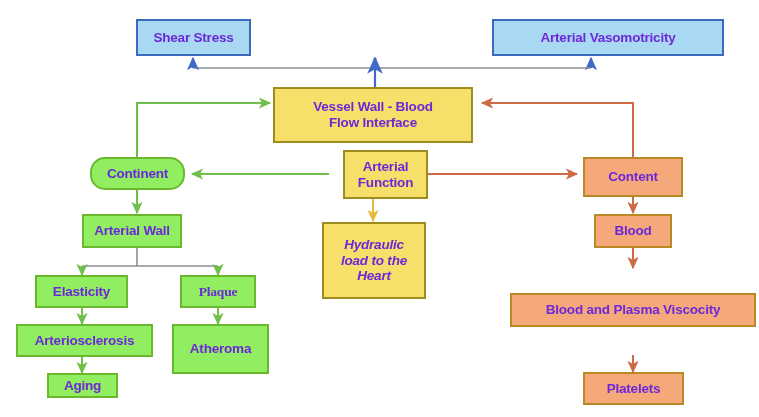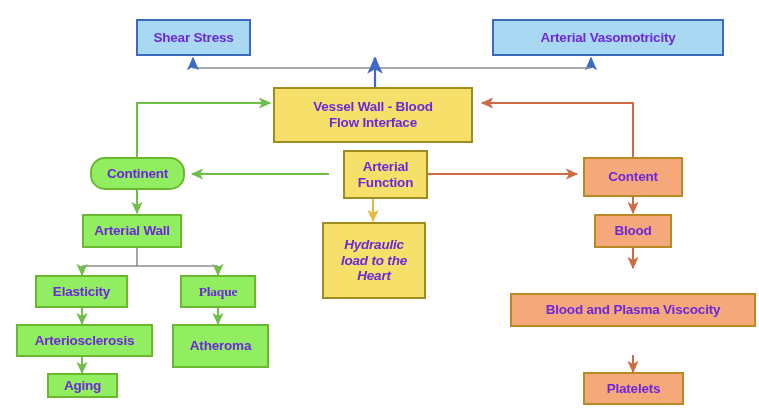--- a/index.html
+++ b/index.html
@@ -175,20 +175,20 @@
   <div class="node n-orange" style="left:594px; top:214px; width:78px; height:34px;">Blood</div>
 
   <div class="node n-green" style="left:35px; top:275px; width:93px; height:33px;">Elasticity</div>
 
   <div class="node n-green" style="left:180px; top:275px; width:76px; height:33px;font-family:Liberation Serif, serif;">Plaque</div>
 
   <div class="node n-orange" style="left:510px; top:269px; width:246px; height:34px;margin-top:24px;">Blood and Plasma Viscocity</div>
 
   <div class="node n-green" style="left:16px; top:324px; width:137px; height:33px;">Arteriosclerosis</div>
 
-  <div class="node n-green" style="left:172px; top:324px; width:97px; height:44px;">Atheroma</div>
+  <div class="node n-green" style="left:172px; top:324px; width:97px; height:50px;">Atheroma</div>
 
 
   <div class="node n-green" style="left:47px; top:373px; width:71px; height:25px;">Aging</div>
 
   <div class="node n-orange" style="left:583px; top:372px; width:101px; height:33px;">Platelets</div>
 
 </div>
 
 </body></html>

